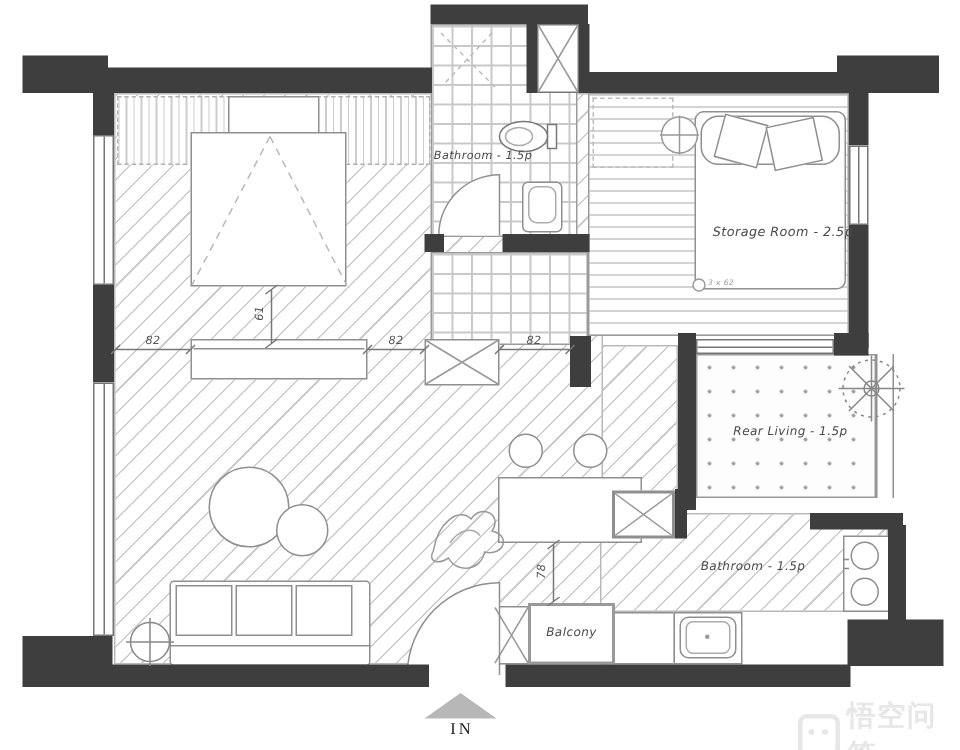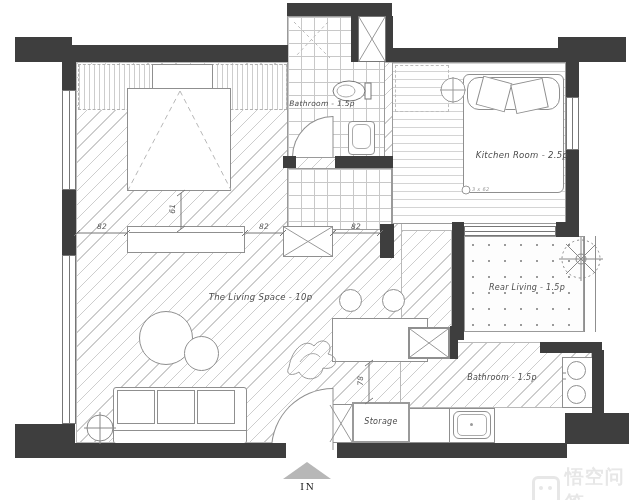--- a/index.html
+++ b/index.html
@@ -170,26 +170,25 @@
       <path d="M369,363 L369,401 M365,366 L373,360 M365,404 L373,398"></path>
       <path d="M77,233 L127,233 M74,236 L80,230 M124,236 L130,230"></path>
       <path d="M245,233 L283,233 M242,236 L248,230 M280,236 L286,230"></path>
       <path d="M333,233 L380,233 M330,236 L336,230 M377,236 L383,230"></path>
     </g>
     <circle cx="466" cy="190" r="4" fill="#fff" stroke="#999"></circle>
     <path d="M562,373 h4 M562,379 h4" stroke="#888"></path>
   </svg>
 
   <div class="lbl" style="left:282px;top:100px;width:80px;font-size:7.5px">Bathroom - 1.5p</div>
-  <div class="lbl" style="left:466px;top:151px;width:112px">Kitchen Room - 2.5p</div>
+  <div class="lbl" style="left:466px;top:151px;width:112px">Storage Room - 2.5p</div>
   <div class="lbl" style="left:472px;top:187px;width:60px;font-size:5px;color:#999;text-align:left">3 x 62</div>
-  <div class="lbl" style="left:178px;top:293px;width:165px">The Living Space - 10p</div>
   <div class="lbl" style="left:460px;top:284px;width:134px;font-size:8px">Rear Living - 1.5p</div>
   <div class="lbl" style="left:440px;top:374px;width:124px;font-size:8px">Bathroom - 1.5p</div>
-  <div class="lbl" style="left:350px;top:418px;width:62px;font-size:8px">Storage</div>
+  <div class="lbl" style="left:350px;top:418px;width:62px;font-size:8px">Balcony</div>
 
   <div class="lbl dim" style="left:90px;top:223px;width:24px">82</div>
   <div class="lbl dim" style="left:252px;top:223px;width:24px">82</div>
   <div class="lbl dim" style="left:344px;top:223px;width:24px">82</div>
   <div class="lbl dim rot" style="left:160px;top:205px;width:26px">61</div>
   <div class="lbl dim rot" style="left:348px;top:377px;width:26px">78</div>
 
   <div class="f in-tri" style="left:283px;top:462px"></div>
   <div class="in-lbl" style="left:285px;top:480px;width:46px">IN</div>
 

